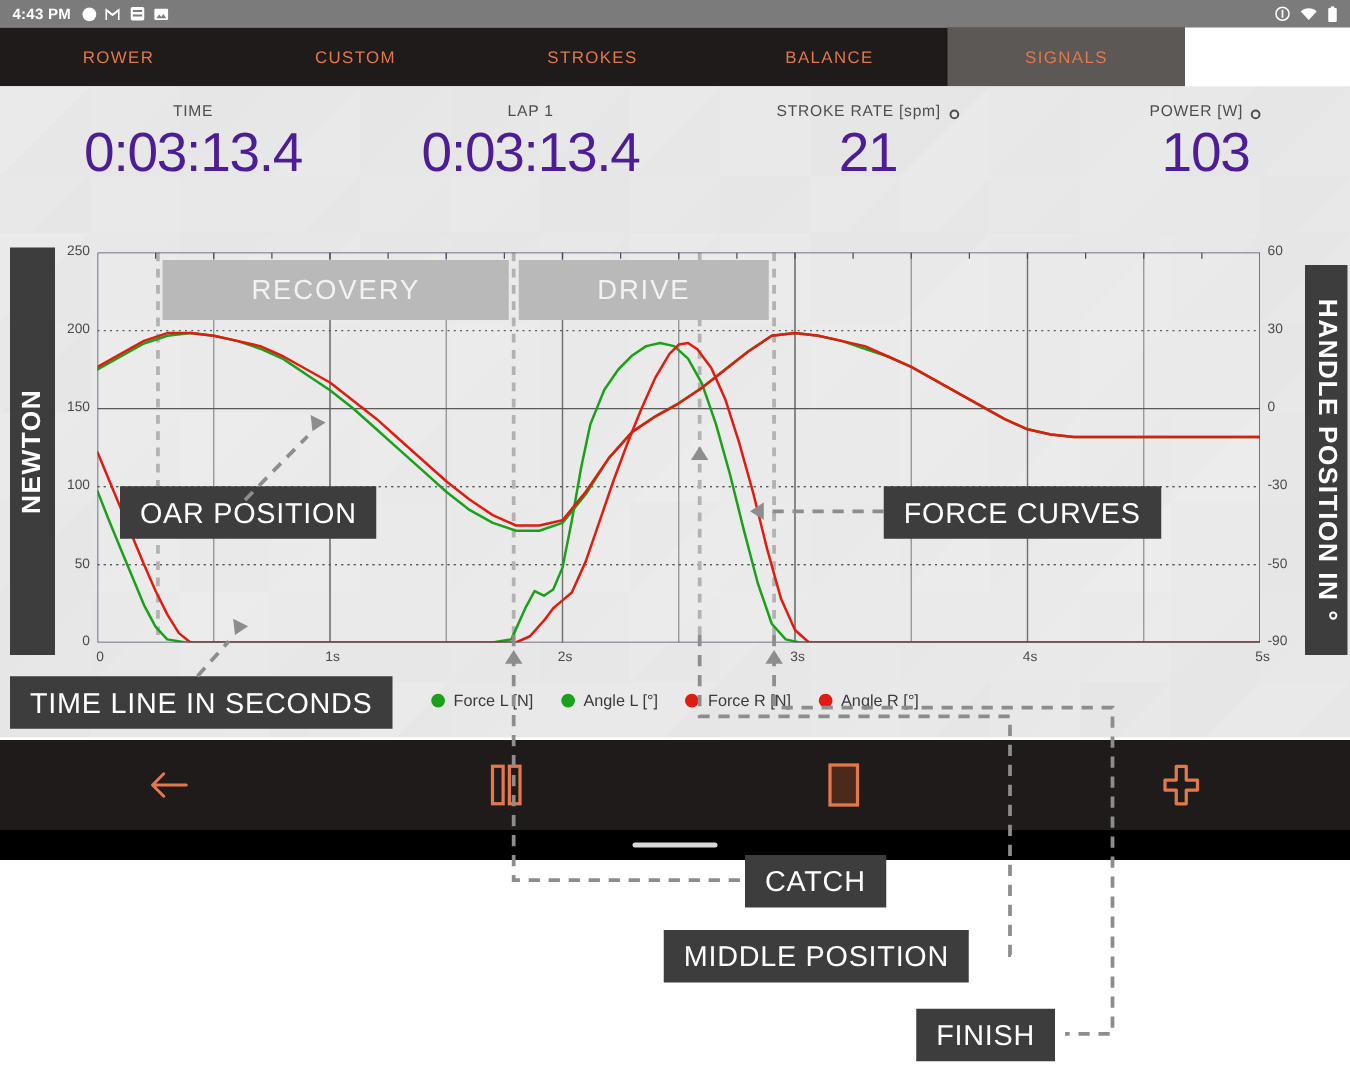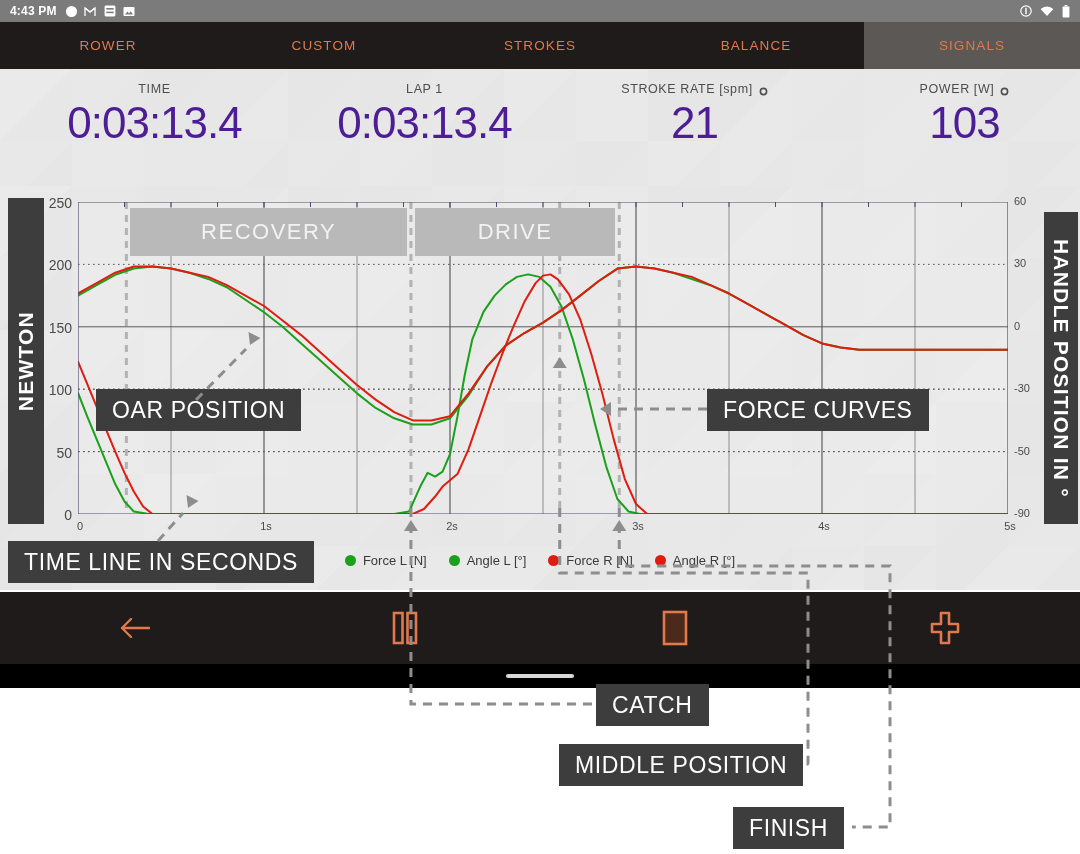--- a/index.html
+++ b/index.html
@@ -18,21 +18,21 @@
     display:flex;align-items:center;
   }
   .sb-time{font-size:12px;font-weight:bold;margin-left:10px;letter-spacing:.2px;}
   .sb-left-icons{display:flex;align-items:center;gap:7px;margin-left:9px;}
   .sb-right{margin-left:auto;display:flex;align-items:center;gap:8px;margin-right:10px;}
   .ic{display:inline-block;line-height:0;}
   .dot-ic{width:11px;height:11px;border-radius:50%;background:#fff;}
 
   
   .tabbar{
-    position:absolute;left:0;top:22px;width:1080px;height:47px;
+    position:absolute;left:0;top:22px;width:948px;height:47px;
     background:#1e1b1a;display:flex;
   }
   .tab{
     flex:1;display:flex;align-items:center;justify-content:center;
     color:#e2784b;font-size:13.5px;letter-spacing:1.1px;
   }
   .tab.active{background:#5c5855;}
 
   
   .metrics{
@@ -62,21 +62,21 @@
   .axis-band span{
     writing-mode:vertical-rl;font-size:21px;font-weight:bold;letter-spacing:1.2px;
   }
   #yband-left{left:8px;top:12px;width:36px;height:326px;}
   #yband-left span{transform:rotate(180deg);}
   #yband-right{left:1044px;top:26px;width:34px;height:312px;}
 
   .plot{position:absolute;left:78px;top:16px;width:930px;height:312px;}
   .plot svg{display:block;}
 
-  .ytick{position:absolute;font-size:14px;color:#4a4a4a;text-align:right;}
+  .ytick{position:absolute;font-size:11px;color:#4a4a4a;text-align:right;}
   .ytick-r{position:absolute;font-size:11px;color:#4a4a4a;text-align:left;}
   .xtick{position:absolute;font-size:11px;color:#4a4a4a;}
 
   .phase{
     position:absolute;background:#b9b9b9;color:#f2f2f2;
     display:flex;align-items:center;justify-content:center;
     font-size:22px;letter-spacing:1.5px;height:48px;
   }
 
   
@@ -617,21 +617,21 @@
   </div>
 
   <div class="whitearea"></div>
 
   <div class="callout" style="left:8px;top:541px;">
     <span>TIME LINE IN SECONDS</span>
   </div>
   <div class="callout" style="left:596px;top:684px;">
     <span>CATCH</span>
   </div>
-  <div class="callout" style="left:559px;top:744px;text-align:center;">
+  <div class="callout" style="left:531px;top:744px;text-align:center;">
     <span>MIDDLE POSITION</span>
   </div>
   <div class="callout" style="left:733px;top:807px;">
     <span>FINISH</span>
   </div>
 
   <svg class="annot-layer" id="annot-svg" width="1080" height="854">
       <path d="M196,400 L246,349" fill="none" stroke="#8d8d8d" stroke-width="3" stroke-dasharray="9 7" stroke-linecap="butt"></path>
       <path d="M250,345 l-1.5,-13 l12,6 Z" fill="#8d8d8d"></path>
       <path d="M707,409 L613,409" fill="none" stroke="#8d8d8d" stroke-width="3" stroke-dasharray="9 7" stroke-linecap="butt"></path>

